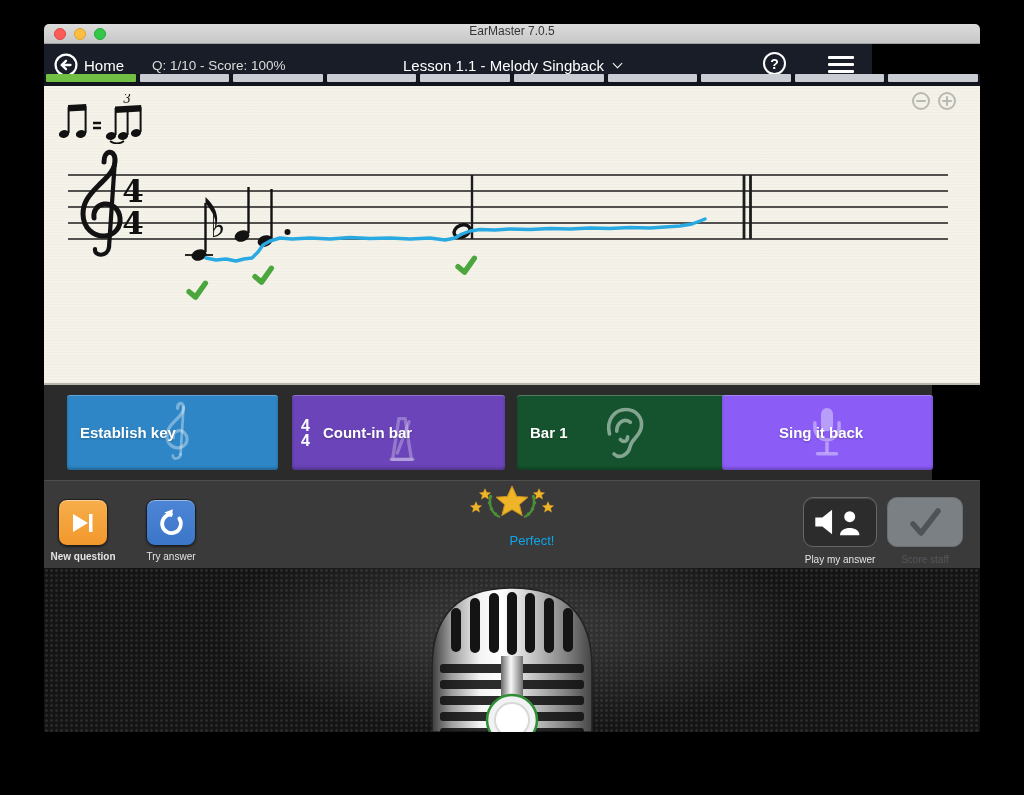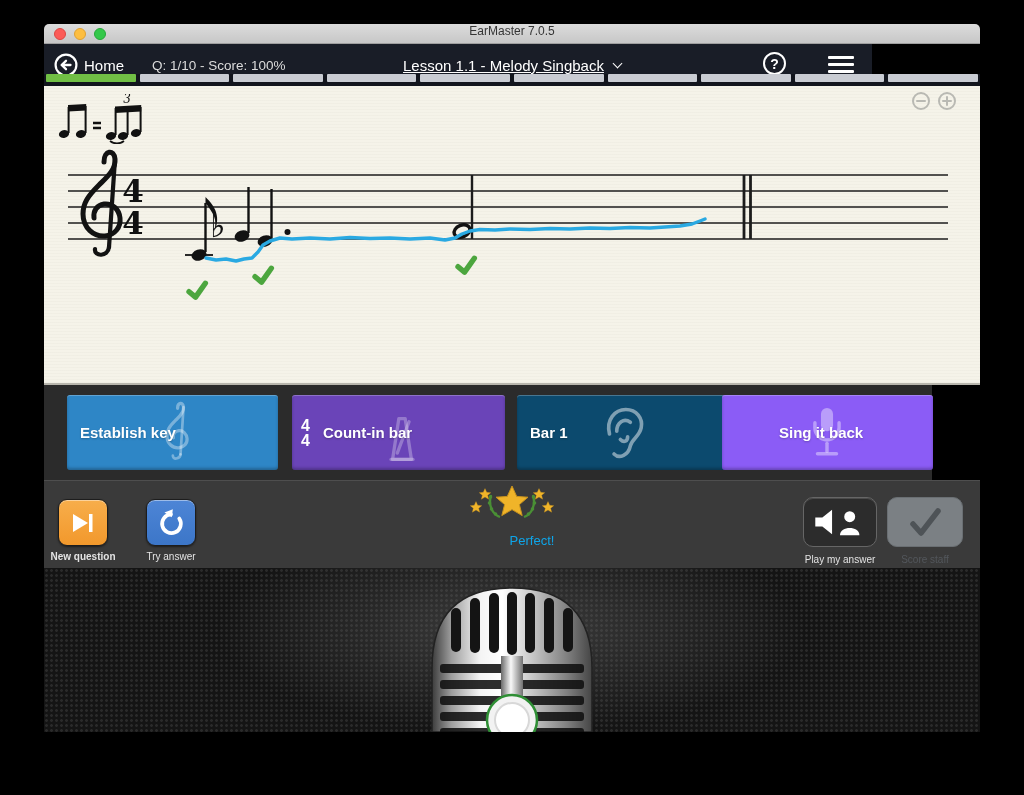--- a/index.html
+++ b/index.html
@@ -22,21 +22,21 @@
   
   .navbar { position:absolute; left:0; top:20px; width:828px; height:50px;
             background:#191d27; }
   .nav-left { position:absolute; left:10px; top:6px; height:30px; display:flex;
               align-items:center; color:#fff; }
   .back-btn { width:24px; height:24px; margin-right:6px; cursor:pointer; }
   .home-label { font-size:15px; color:#fff; margin-right:28px; }
   .stats { font-size:13.5px; color:#dcdcdc; }
   .nav-center { position:absolute; left:0; top:6px; width:936px; height:30px;
                 display:flex; align-items:center; justify-content:center;
-                color:#fff; font-size:15px; pointer-events:none;text-decoration:underline; }
+                color:#fff; font-size:15px; pointer-events:none; }
   .chev { display:inline-block; width:7px; height:7px; border-right:1.8px solid #fff;
           border-bottom:1.8px solid #fff; transform:rotate(45deg);
           margin-left:10px; margin-bottom:4px; }
   .help-btn { position:absolute; right:86px; top:8px; width:23px; height:23px;
               border:2px solid #fff; border-radius:50%; color:#fff; font-size:14px;
               font-weight:bold; display:flex; align-items:center; justify-content:center; }
   .menu-btn { position:absolute; right:18px; top:12px; width:26px; height:17px;
               display:flex; flex-direction:column; justify-content:space-between; }
   .menu-btn i { display:block; height:3px; background:#fff; border-radius:1px; }
 
@@ -239,21 +239,21 @@
       </span>
       <span class="phase-label">Count-in bar</span>
       <svg class="ghost" style="left:88px; top:16px;" width="44" height="56" viewBox="0 0 56 64">
         <g stroke="rgba(255,255,255,0.3)" fill="none" stroke-width="4.2" stroke-linejoin="round" stroke-linecap="round">
           <path d="M16,58 L24,6 L32,6 L40,58 Z"></path>
           <path d="M22,50 L37,10"></path>
           <path d="M14,58 H42"></path>
         </g>
       </svg>
     </div>
-    <div class="phase-btn" style="left: 473px; background: #0c4a6e;">
+    <div class="phase-btn" style="left: 473px; background: #14532d;">
       <span class="phase-label">Bar 1</span>
       <svg class="ghost" style="left:84px; top:10px;" width="46" height="58" viewBox="0 0 48 64">
         <g stroke="rgba(255,255,255,0.5)" fill="none" stroke-width="4" stroke-linecap="round">
           <path d="M8,32 C4,16 14,5 26,5 C38,5 45,15 43,25 C41,35 33,37 31,45 C29,55 19,60 13,54"></path>
           <path d="M16,29 C16,19 24,14 31,19"></path>
           <path d="M20,38 C24,42 28,40 28,35"></path>
         </g>
       </svg>
     </div>
     <div class="phase-btn" style="left: 678px; background: #8b5cf6; padding-left: 44px;">

